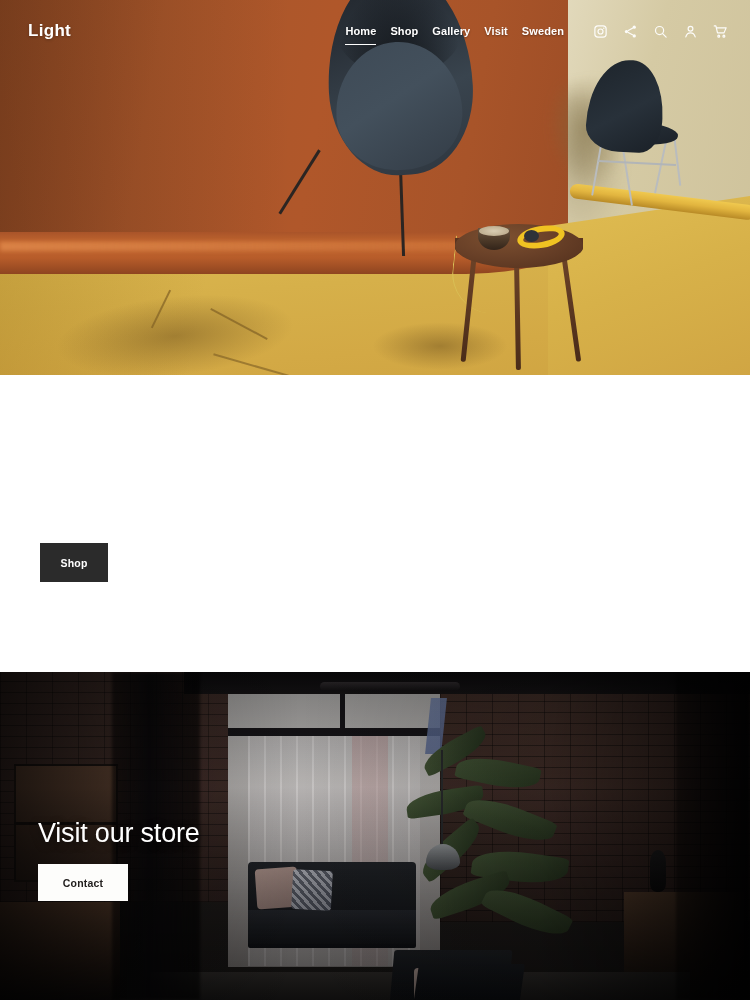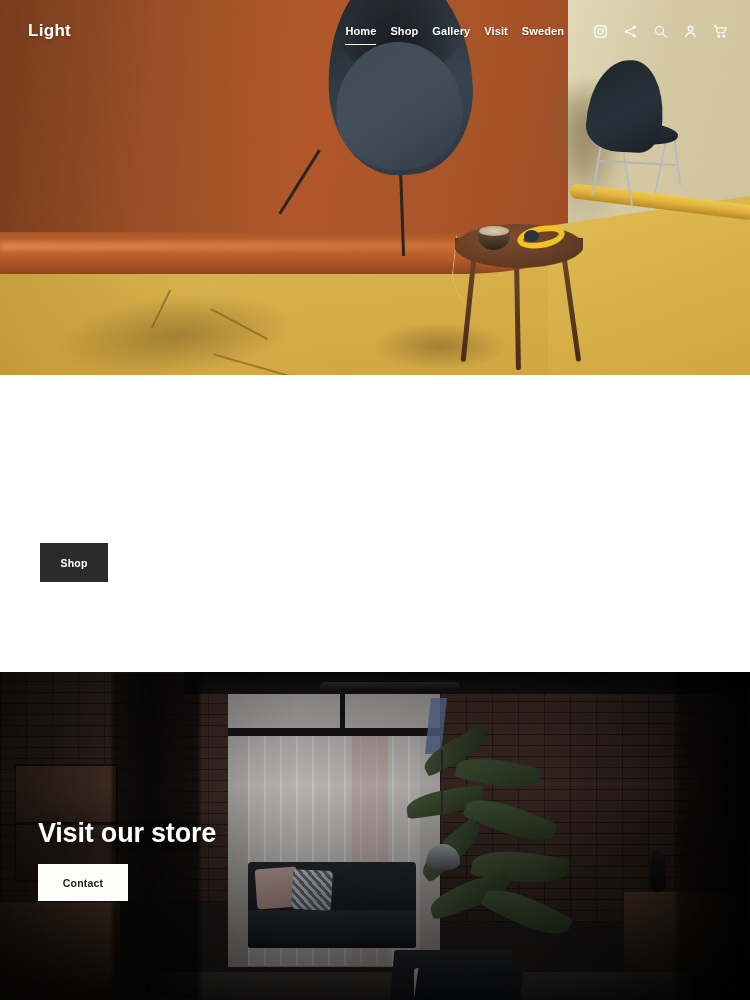--- a/index.html
+++ b/index.html
@@ -388,21 +388,21 @@
   }
   .st-vignette {
     position:absolute; inset:0;
     background:
       linear-gradient(90deg, rgba(0,0,0,.70) 0%, rgba(0,0,0,.18) 22%, rgba(0,0,0,0) 40%, rgba(0,0,0,.15) 72%, rgba(0,0,0,.80) 100%),
       linear-gradient(180deg, rgba(0,0,0,.42) 0%, rgba(0,0,0,.10) 35%, rgba(0,0,0,.55) 100%);
   }
 
   .store-heading {
     position:absolute; left:38px; top:818px; z-index:12;
-    color:#fff; font-size:27px; font-weight:700; letter-spacing:-.2px;
+    color:#fff; font-size:27px; font-weight:400; letter-spacing:-.2px;
     text-shadow:0 2px 8px rgba(0,0,0,.55);
   }
   .btn-location {
     position:absolute; left:38px; top:864px; z-index:12;
     width:90px; height:37px;
     background:#fdfdfb; color:#23201f;
     font-size:10.5px; font-weight:bold; letter-spacing:.2px;
     display:flex; align-items:center; justify-content:center;
     border:none; cursor:pointer;
   }

